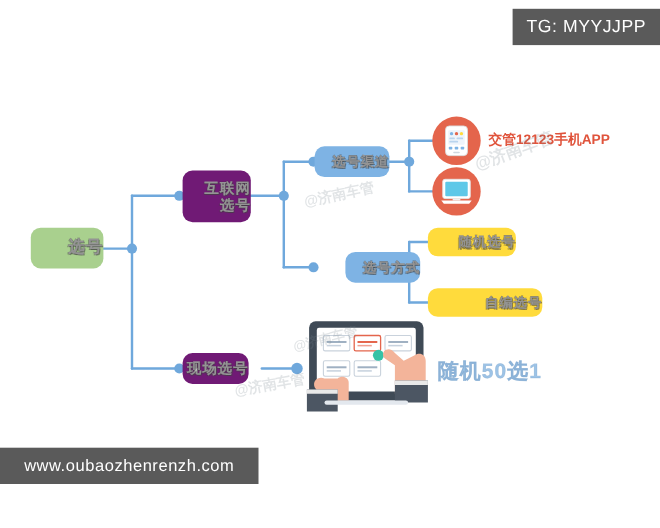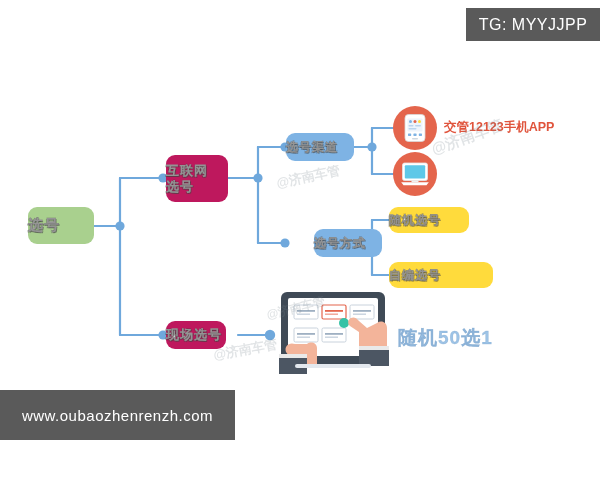--- a/index.html
+++ b/index.html
@@ -33,53 +33,53 @@
     top: 8px;
     right: 0px;
     width: 134px;
     height: 33px;
     font-size: 16px;
   }
   #site-badge {
     left: 0px;
     bottom: 40px;
     width: 235px;
-    height: 50px;
+    height: 33px;
     font-size: 15px;
     margin-top: 48px;
   }
 
   
   #wires {
     position: absolute;
     left: 0; top: 0;
     width: 600px; height: 480px;
   }
 
   
   .node {
     position: absolute;
     box-sizing: border-box;
     display: flex;
     flex-direction: column;
-    align-items: flex-start;
+    align-items: flex-end;
     justify-content: center;
     text-align: center;
     border-radius: 9px;
     color: #ffffff;
     font-weight: bold;
     letter-spacing: 1px;
     line-height: 1.22;
     -webkit-text-stroke: 0.6px rgba(60,60,60,0.55);
     text-shadow:
        1px 1px 0 rgba(70,70,70,0.55),
       -1px 1px 0 rgba(70,70,70,0.30);
   }
   .node.green  { background: #a9d08e; }
-  .node.orange { background: #be185d; }
+  .node.orange { background: #701a75; }
   .node.blue   { background: #7eb3e4; }
   .node.yellow { background: #ffdb3c; }
 
   #node-root     { left: 28px;  top: 207px; width: 66px;  height: 37px; font-size: 15px; }
   #node-internet { left: 166px; top: 155px; width: 62px;  height: 47px; font-size: 13px; }
   #node-onsite   { left: 166px; top: 321px; width: 60px;  height: 28px; font-size: 13px; }
   #node-channel  { left: 286px; top: 133px; width: 68px;  height: 28px; font-size: 12px; }
   #node-method   { left: 286px; top: 229px; width: 68px;  height: 28px; font-size: 12px; margin-left: 28px; }
   #node-random   { left: 389px; top: 207px; width: 80px;  height: 26px; font-size: 12px; }
   #node-custom   { left: 389px; top: 262px; width: 104px;  height: 26px; font-size: 12px; }

